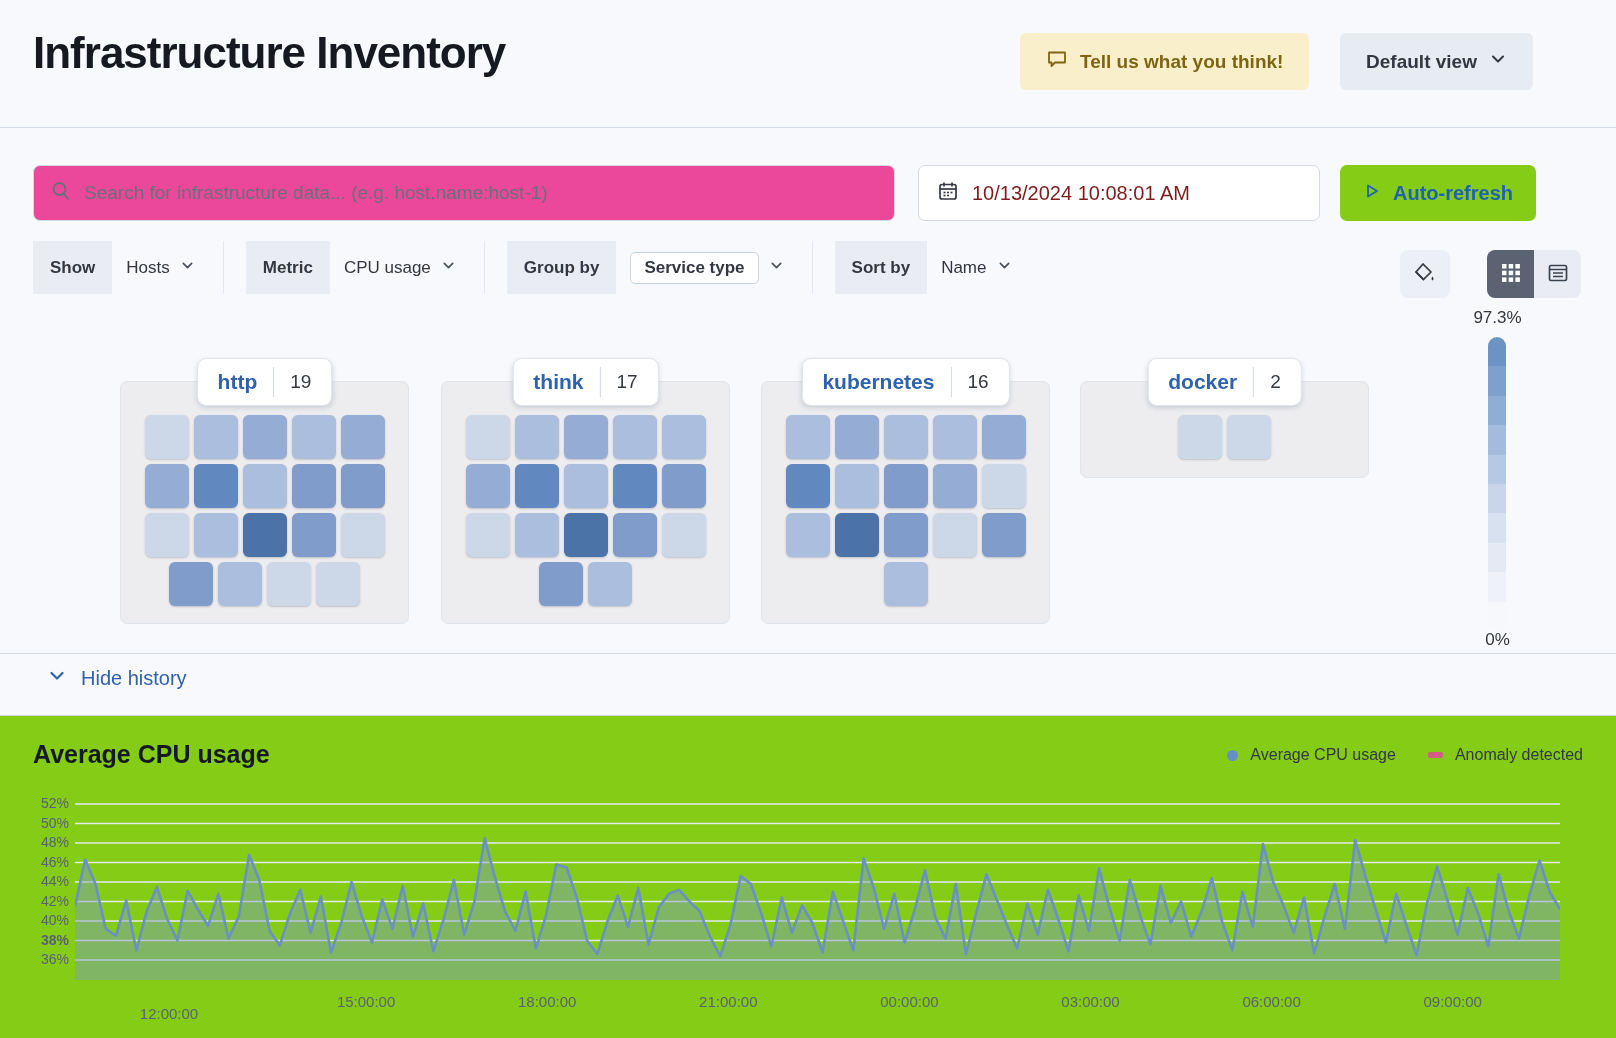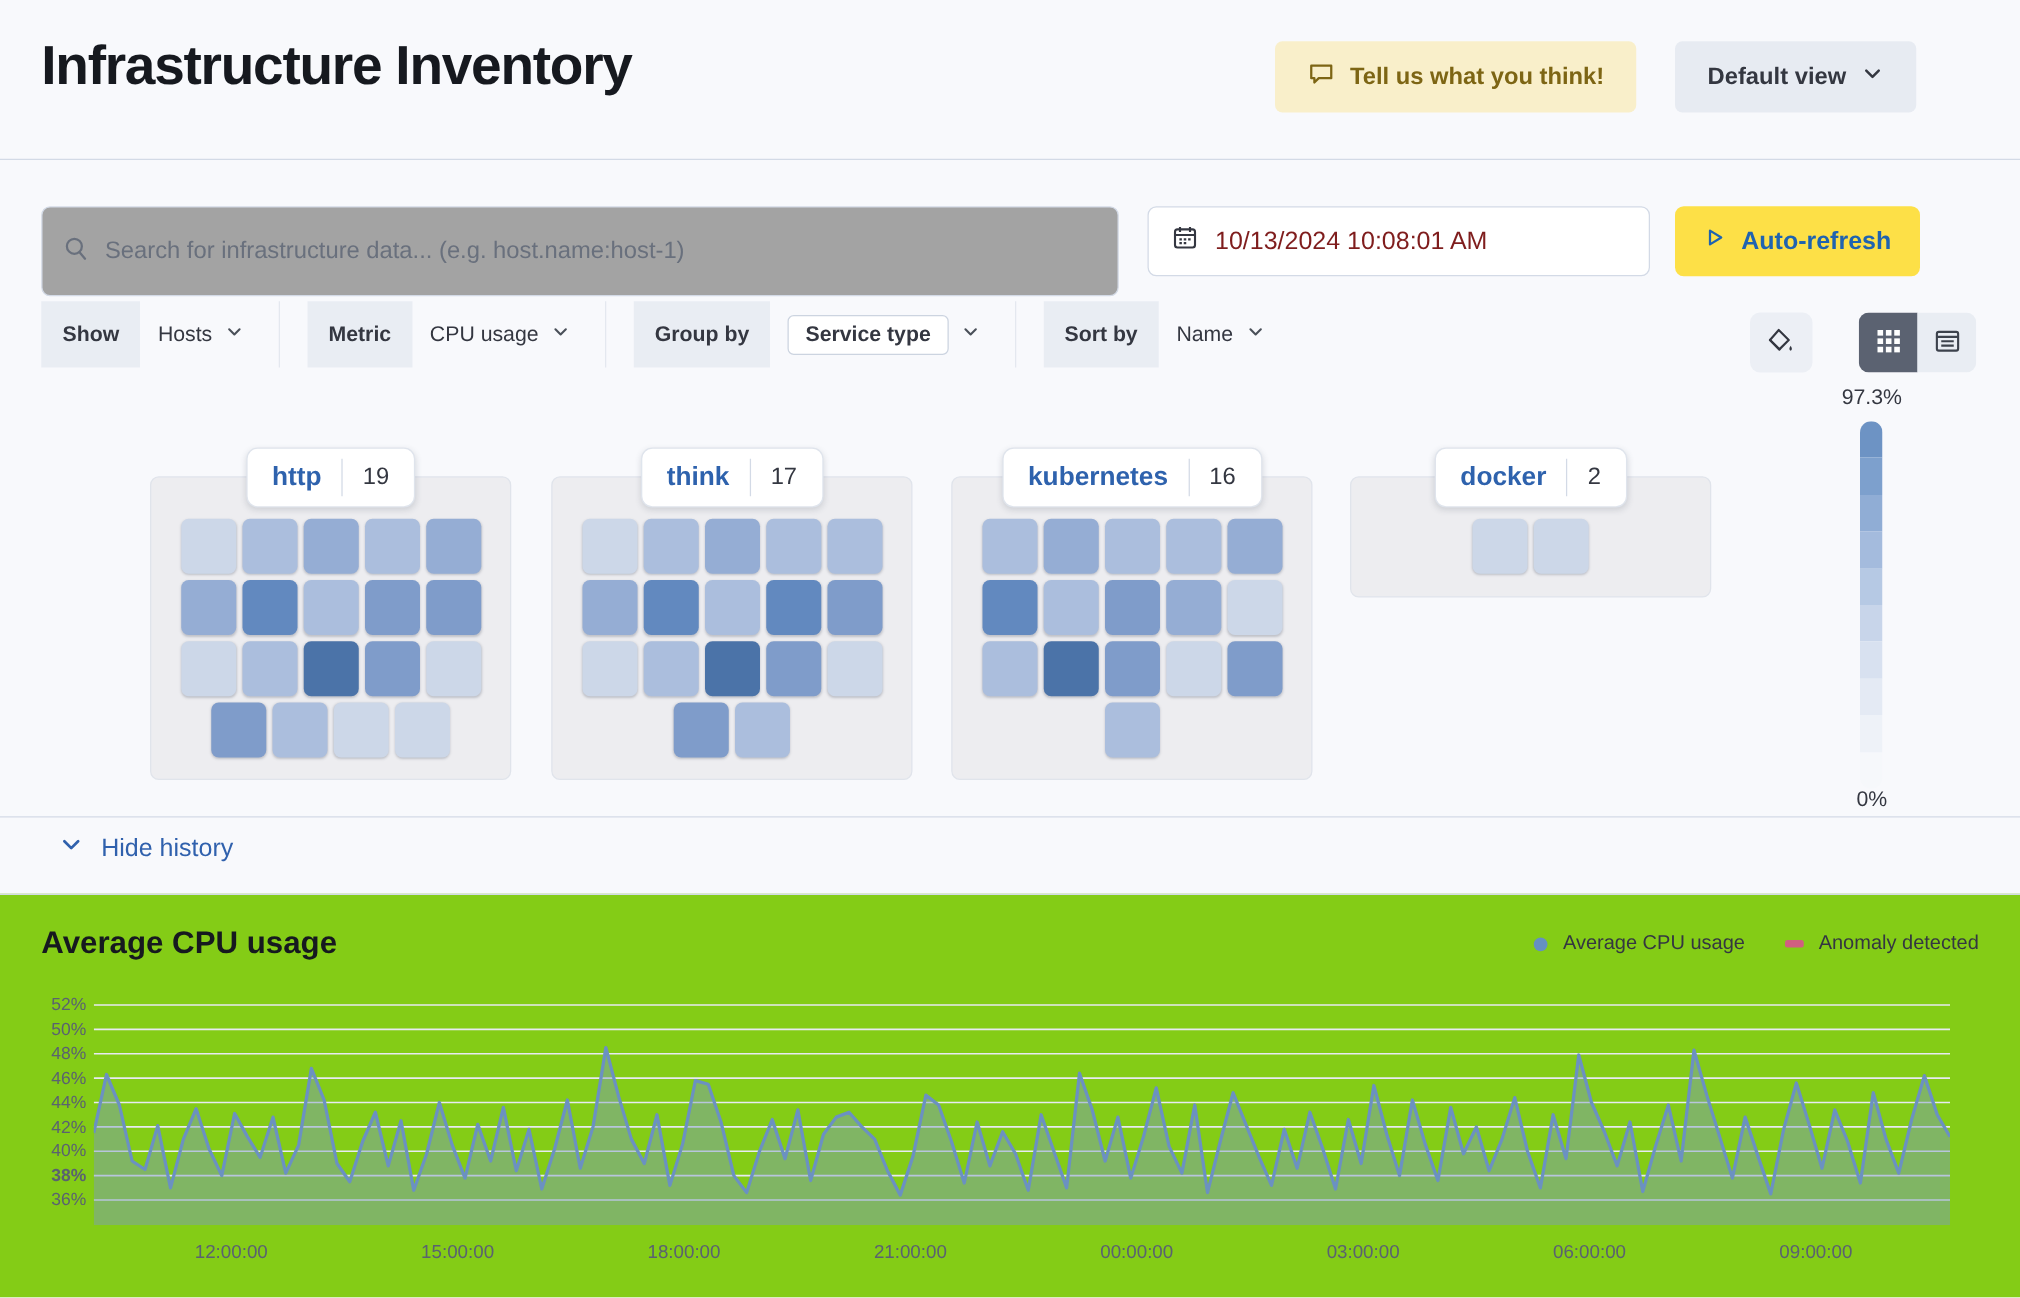--- a/index.html
+++ b/index.html
@@ -12,27 +12,27 @@
 
   
   .page-title { position:absolute; left:33px; top:28px; font-size:44px; font-weight:800; letter-spacing:-1px; color:#16191f; }
   .header-border { position:absolute; left:0; top:127px; width:100%; height:1px; background:#d3dae6; }
   .feedback-btn { position:absolute; left:1020px; top:33px; height:57px; padding:0 26px; display:flex; align-items:center; gap:12px;
     background:#f9efca; border:none; border-radius:6px; color:#7d6514; font-size:19px; font-weight:600; cursor:pointer; }
   .view-btn { position:absolute; left:1340px; top:33px; height:57px; width:193px; display:flex; align-items:center; justify-content:center; gap:12px;
     background:#e7ebf2; border:none; border-radius:6px; color:#343741; font-size:19px; font-weight:600; cursor:pointer; }
 
   
-  .search-box { position:absolute; left:33px; top:165px; width:862px; height:72px; background:#a3a3a3; border:1px solid #d3dae6; border-radius:7px;
+  .search-box { position:absolute; left:33px; top:165px; width:862px; height:56px; background:#ec4899; border:1px solid #d3dae6; border-radius:7px;
     display:flex; align-items:center; padding:0 16px; gap:12px; }
   .search-box input { flex:1; border:none; outline:none; font-size:19px; color:#343741; background:transparent; font-family:inherit; }
   .search-box input::placeholder { color:#69707d; }
   .date-btn { position:absolute; left:918px; top:165px; width:402px; height:56px; background:#fff; border:1px solid #d3dae6; border-radius:7px;
     display:flex; align-items:center; padding:0 18px; gap:13px; font-size:20px; color:#7f1d1d; cursor:pointer; }
-  .refresh-btn { position:absolute; left:1340px; top:165px; width:196px; height:56px; background:#fde047; border:none; border-radius:7px;
+  .refresh-btn { position:absolute; left:1340px; top:165px; width:196px; height:56px; background:#84cc16; border:none; border-radius:7px;
     display:flex; align-items:center; justify-content:center; gap:12px; font-size:20px; font-weight:600; color:#1f63b0; cursor:pointer; }
 
   
   .filter-row { position:absolute; left:33px; top:241px; display:flex; align-items:stretch; height:53px; }
   .fgroup { display:flex; align-items:stretch; border-right:1px solid #e4e8ef; padding-right:14px; margin-right:22px; }
   .fgroup:last-child { border-right:none; }
   .flabel { background:#e9edf3; display:flex; align-items:center; padding:0 17px; font-size:17px; font-weight:700; color:#343741; }
   .fvalue { display:flex; align-items:center; gap:10px; padding:0 14px; font-size:17px; color:#343741; cursor:pointer; }
   .fvalue .boxed { border:1px solid #ccd4e0; background:#fff; border-radius:5px; padding:5px 13px; font-weight:700; }
   .icon-btn { position:absolute; top:250px; width:50px; height:48px; border:none; border-radius:8px; background:#eceff5; display:flex; align-items:center; justify-content:center; cursor:pointer; }
@@ -392,21 +392,21 @@
           <line x1="0" x2="1485" y1="83.5" y2="83.5" stroke="#e7eaf1" stroke-width="1.3"></line>
           <line x1="0" x2="1485" y1="103" y2="103" stroke="#e7eaf1" stroke-width="1.3"></line>
           <line x1="0" x2="1485" y1="122.5" y2="122.5" stroke="#e7eaf1" stroke-width="1.3"></line>
           <line x1="0" x2="1485" y1="142" y2="142" stroke="#e7eaf1" stroke-width="1.3"></line>
           <line x1="0" x2="1485" y1="161.5" y2="161.5" stroke="#e7eaf1" stroke-width="1.3"></line>
           <line x1="0" x2="1485" y1="181" y2="181" stroke="#e7eaf1" stroke-width="1.3"></line>
           <path d="M0,201 L0.0,127.4 L10.2,80.6 L20.5,105.0 L30.7,149.8 L41.0,156.6 L51.2,121.5 L61.4,171.3 L71.7,132.3 L81.9,107.9 L92.2,140.0 L102.4,161.5 L112.7,111.8 L122.9,130.3 L133.1,146.9 L143.4,114.7 L153.6,159.5 L163.9,137.1 L174.1,75.7 L184.3,101.0 L194.6,151.8 L204.8,166.4 L215.1,134.2 L225.3,110.8 L235.6,153.7 L245.8,117.6 L256.0,173.2 L266.3,144.0 L276.5,103.0 L286.8,137.1 L297.0,163.5 L307.2,120.5 L317.5,149.8 L327.7,106.9 L338.0,157.6 L348.2,124.5 L358.4,172.2 L368.7,140.0 L378.9,101.0 L389.2,155.6 L399.4,122.5 L409.7,59.1 L419.9,98.1 L430.1,132.3 L440.4,151.8 L450.6,112.8 L460.9,169.3 L471.1,136.1 L481.3,85.5 L491.6,88.4 L501.8,118.6 L512.1,161.5 L522.3,175.1 L532.6,142.0 L542.8,116.6 L553.0,147.9 L563.3,108.9 L573.5,165.4 L583.8,128.4 L594.0,114.7 L604.2,110.8 L614.5,122.5 L624.7,132.3 L635.0,157.6 L645.2,177.1 L655.4,145.9 L665.7,97.1 L675.9,105.0 L686.2,134.2 L696.4,167.4 L706.7,118.6 L716.9,153.7 L727.1,126.4 L737.4,144.0 L747.6,173.2 L757.9,112.8 L768.1,142.0 L778.3,171.3 L788.6,79.6 L798.8,108.9 L809.1,149.8 L819.3,114.7 L829.6,163.5 L839.8,130.3 L850.0,91.3 L860.3,138.1 L870.5,159.5 L880.8,105.0 L891.0,175.1 L901.2,134.2 L911.5,95.2 L921.7,120.5 L932.0,145.9 L942.2,169.3 L952.4,124.5 L962.7,155.6 L972.9,110.8 L983.2,140.0 L993.4,172.2 L1003.7,116.6 L1013.9,151.8 L1024.1,89.4 L1034.4,128.4 L1044.6,161.5 L1054.9,101.0 L1065.1,136.1 L1075.3,165.4 L1085.6,106.9 L1095.8,144.0 L1106.1,122.5 L1116.3,157.6 L1126.6,132.3 L1136.8,99.1 L1147.0,142.0 L1157.3,171.3 L1167.5,112.8 L1177.8,147.9 L1188.0,65.0 L1198.2,103.0 L1208.5,126.4 L1218.7,153.7 L1229.0,118.6 L1239.2,174.2 L1249.4,138.1 L1259.7,105.0 L1269.9,149.8 L1280.2,61.1 L1290.4,97.1 L1300.7,130.3 L1310.9,163.5 L1321.1,114.7 L1331.4,145.9 L1341.6,176.1 L1351.9,124.5 L1362.1,87.4 L1372.3,120.5 L1382.6,155.6 L1392.8,108.9 L1403.1,134.2 L1413.3,167.4 L1423.6,95.2 L1433.8,132.3 L1444.0,159.5 L1454.3,116.6 L1464.5,81.5 L1474.8,112.8 L1485.0,130.3 L1485,201 Z" fill="rgba(124,153,196,0.45)" stroke="none"></path>
           <path d="M0.0,127.4 L10.2,80.6 L20.5,105.0 L30.7,149.8 L41.0,156.6 L51.2,121.5 L61.4,171.3 L71.7,132.3 L81.9,107.9 L92.2,140.0 L102.4,161.5 L112.7,111.8 L122.9,130.3 L133.1,146.9 L143.4,114.7 L153.6,159.5 L163.9,137.1 L174.1,75.7 L184.3,101.0 L194.6,151.8 L204.8,166.4 L215.1,134.2 L225.3,110.8 L235.6,153.7 L245.8,117.6 L256.0,173.2 L266.3,144.0 L276.5,103.0 L286.8,137.1 L297.0,163.5 L307.2,120.5 L317.5,149.8 L327.7,106.9 L338.0,157.6 L348.2,124.5 L358.4,172.2 L368.7,140.0 L378.9,101.0 L389.2,155.6 L399.4,122.5 L409.7,59.1 L419.9,98.1 L430.1,132.3 L440.4,151.8 L450.6,112.8 L460.9,169.3 L471.1,136.1 L481.3,85.5 L491.6,88.4 L501.8,118.6 L512.1,161.5 L522.3,175.1 L532.6,142.0 L542.8,116.6 L553.0,147.9 L563.3,108.9 L573.5,165.4 L583.8,128.4 L594.0,114.7 L604.2,110.8 L614.5,122.5 L624.7,132.3 L635.0,157.6 L645.2,177.1 L655.4,145.9 L665.7,97.1 L675.9,105.0 L686.2,134.2 L696.4,167.4 L706.7,118.6 L716.9,153.7 L727.1,126.4 L737.4,144.0 L747.6,173.2 L757.9,112.8 L768.1,142.0 L778.3,171.3 L788.6,79.6 L798.8,108.9 L809.1,149.8 L819.3,114.7 L829.6,163.5 L839.8,130.3 L850.0,91.3 L860.3,138.1 L870.5,159.5 L880.8,105.0 L891.0,175.1 L901.2,134.2 L911.5,95.2 L921.7,120.5 L932.0,145.9 L942.2,169.3 L952.4,124.5 L962.7,155.6 L972.9,110.8 L983.2,140.0 L993.4,172.2 L1003.7,116.6 L1013.9,151.8 L1024.1,89.4 L1034.4,128.4 L1044.6,161.5 L1054.9,101.0 L1065.1,136.1 L1075.3,165.4 L1085.6,106.9 L1095.8,144.0 L1106.1,122.5 L1116.3,157.6 L1126.6,132.3 L1136.8,99.1 L1147.0,142.0 L1157.3,171.3 L1167.5,112.8 L1177.8,147.9 L1188.0,65.0 L1198.2,103.0 L1208.5,126.4 L1218.7,153.7 L1229.0,118.6 L1239.2,174.2 L1249.4,138.1 L1259.7,105.0 L1269.9,149.8 L1280.2,61.1 L1290.4,97.1 L1300.7,130.3 L1310.9,163.5 L1321.1,114.7 L1331.4,145.9 L1341.6,176.1 L1351.9,124.5 L1362.1,87.4 L1372.3,120.5 L1382.6,155.6 L1392.8,108.9 L1403.1,134.2 L1413.3,167.4 L1423.6,95.2 L1433.8,132.3 L1444.0,159.5 L1454.3,116.6 L1464.5,81.5 L1474.8,112.8 L1485.0,130.3" fill="none" stroke="#6b91c1" stroke-width="2.6" stroke-linejoin="round"></path>
         </svg>
       <div class="xlabels" id="xlabels">
-          <div class="xtick" style="left: 152px;">12:00:00</div>
+          <div class="xtick" style="left: 136px; margin-top: 12px;">12:00:00</div>
           <div class="xtick" style="left: 333.1px;">15:00:00</div>
           <div class="xtick" style="left: 514.2px;">18:00:00</div>
           <div class="xtick" style="left: 695.3px;">21:00:00</div>
           <div class="xtick" style="left: 876.4px;">00:00:00</div>
           <div class="xtick" style="left: 1057.5px;">03:00:00</div>
           <div class="xtick" style="left: 1238.6px;">06:00:00</div>
           <div class="xtick" style="left: 1419.7px;">09:00:00</div>
         </div>
     </div>
   </div>

